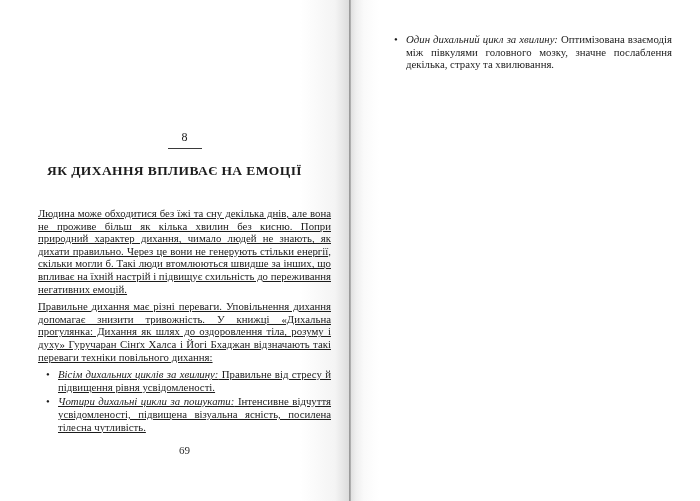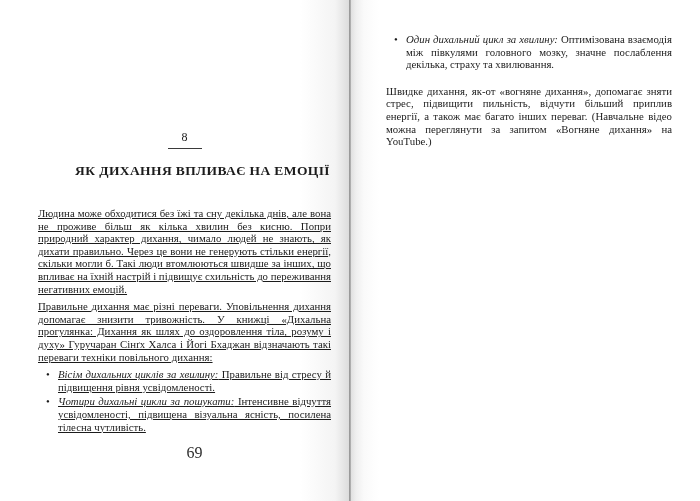--- a/index.html
+++ b/index.html
@@ -28,40 +28,40 @@
   .chapnum-row{
     position:absolute;top:130px;left:38px;width:293px;
     text-align:center;font-size:12px;
   }
   .chapnum{
     display:inline-block;padding:0 14px 3px 14px;
     border-bottom:1px solid #3a3a3a;
   }
   .chaptitle{
     position:absolute;top:163px;left:19px;width:311px;margin:0;
-    text-align:right;font-size:13.5px;font-weight:bold;letter-spacing:.4px;
+    text-align:center;font-size:13.5px;font-weight:bold;letter-spacing:.4px;
     white-space:nowrap;
   }
 
   .body-text{font-size:10.8px;line-height:12.6px;text-align:justify;}
   .left-body{position:absolute;top:207px;left:38px;width:293px;text-decoration:underline;}
   .right-body{position:absolute;top:33px;left:35px;width:286px;}
 
   p.para{margin:0 0 5px 0;}
   .right-body p.para{margin:14px 0 0 0;}
 
   ul.blist{margin:0;padding:0;list-style:none;}
   ul.blist li{position:relative;padding-left:20px;margin-bottom:2px;}
   ul.blist li:last-child{margin-bottom:0;}
   .dot{position:absolute;left:8px;top:-0.5px;}
   .lead{font-style:italic;margin-top:25px;}
 
   .pagenum{
-    position:absolute;top:444px;left:48px;width:293px;
-    text-align:center;font-size:16px;color:#2e2e2e;
+    position:absolute;top:444px;left:38px;width:293px;
+    text-align:center;font-size:11px;color:#2e2e2e;
   }
 </style>
 </head>
 <body>
 
 <div class="spread">
 
   <div class="page page-left">
 
     <div class="chapnum-row">
@@ -91,17 +91,16 @@
 
   <div class="page page-right">
     <div class="body-text right-body">
 
       <ul class="blist">
         <li>
           <span class="dot">•</span><span class="lead">Один дихальний цикл за хвилину:</span><span> Оптимізована взаємодія між півкулями головного мозку, значне послаблення декілька, страху та хвилювання.</span>
         </li>
       </ul>
 
-      <p class="para">Швидке дихання, як-от «вогняне дихання», допомагає зняти стрес, підвищити пильність, відчути більший приплив енергії, а також має багато інших переваг. (Навчальне відео можна переглянути за запитом «Вогняне дихання» на YouTube.)</p>
     </div>
   </div>
 
 </div>
 
 </body></html>

